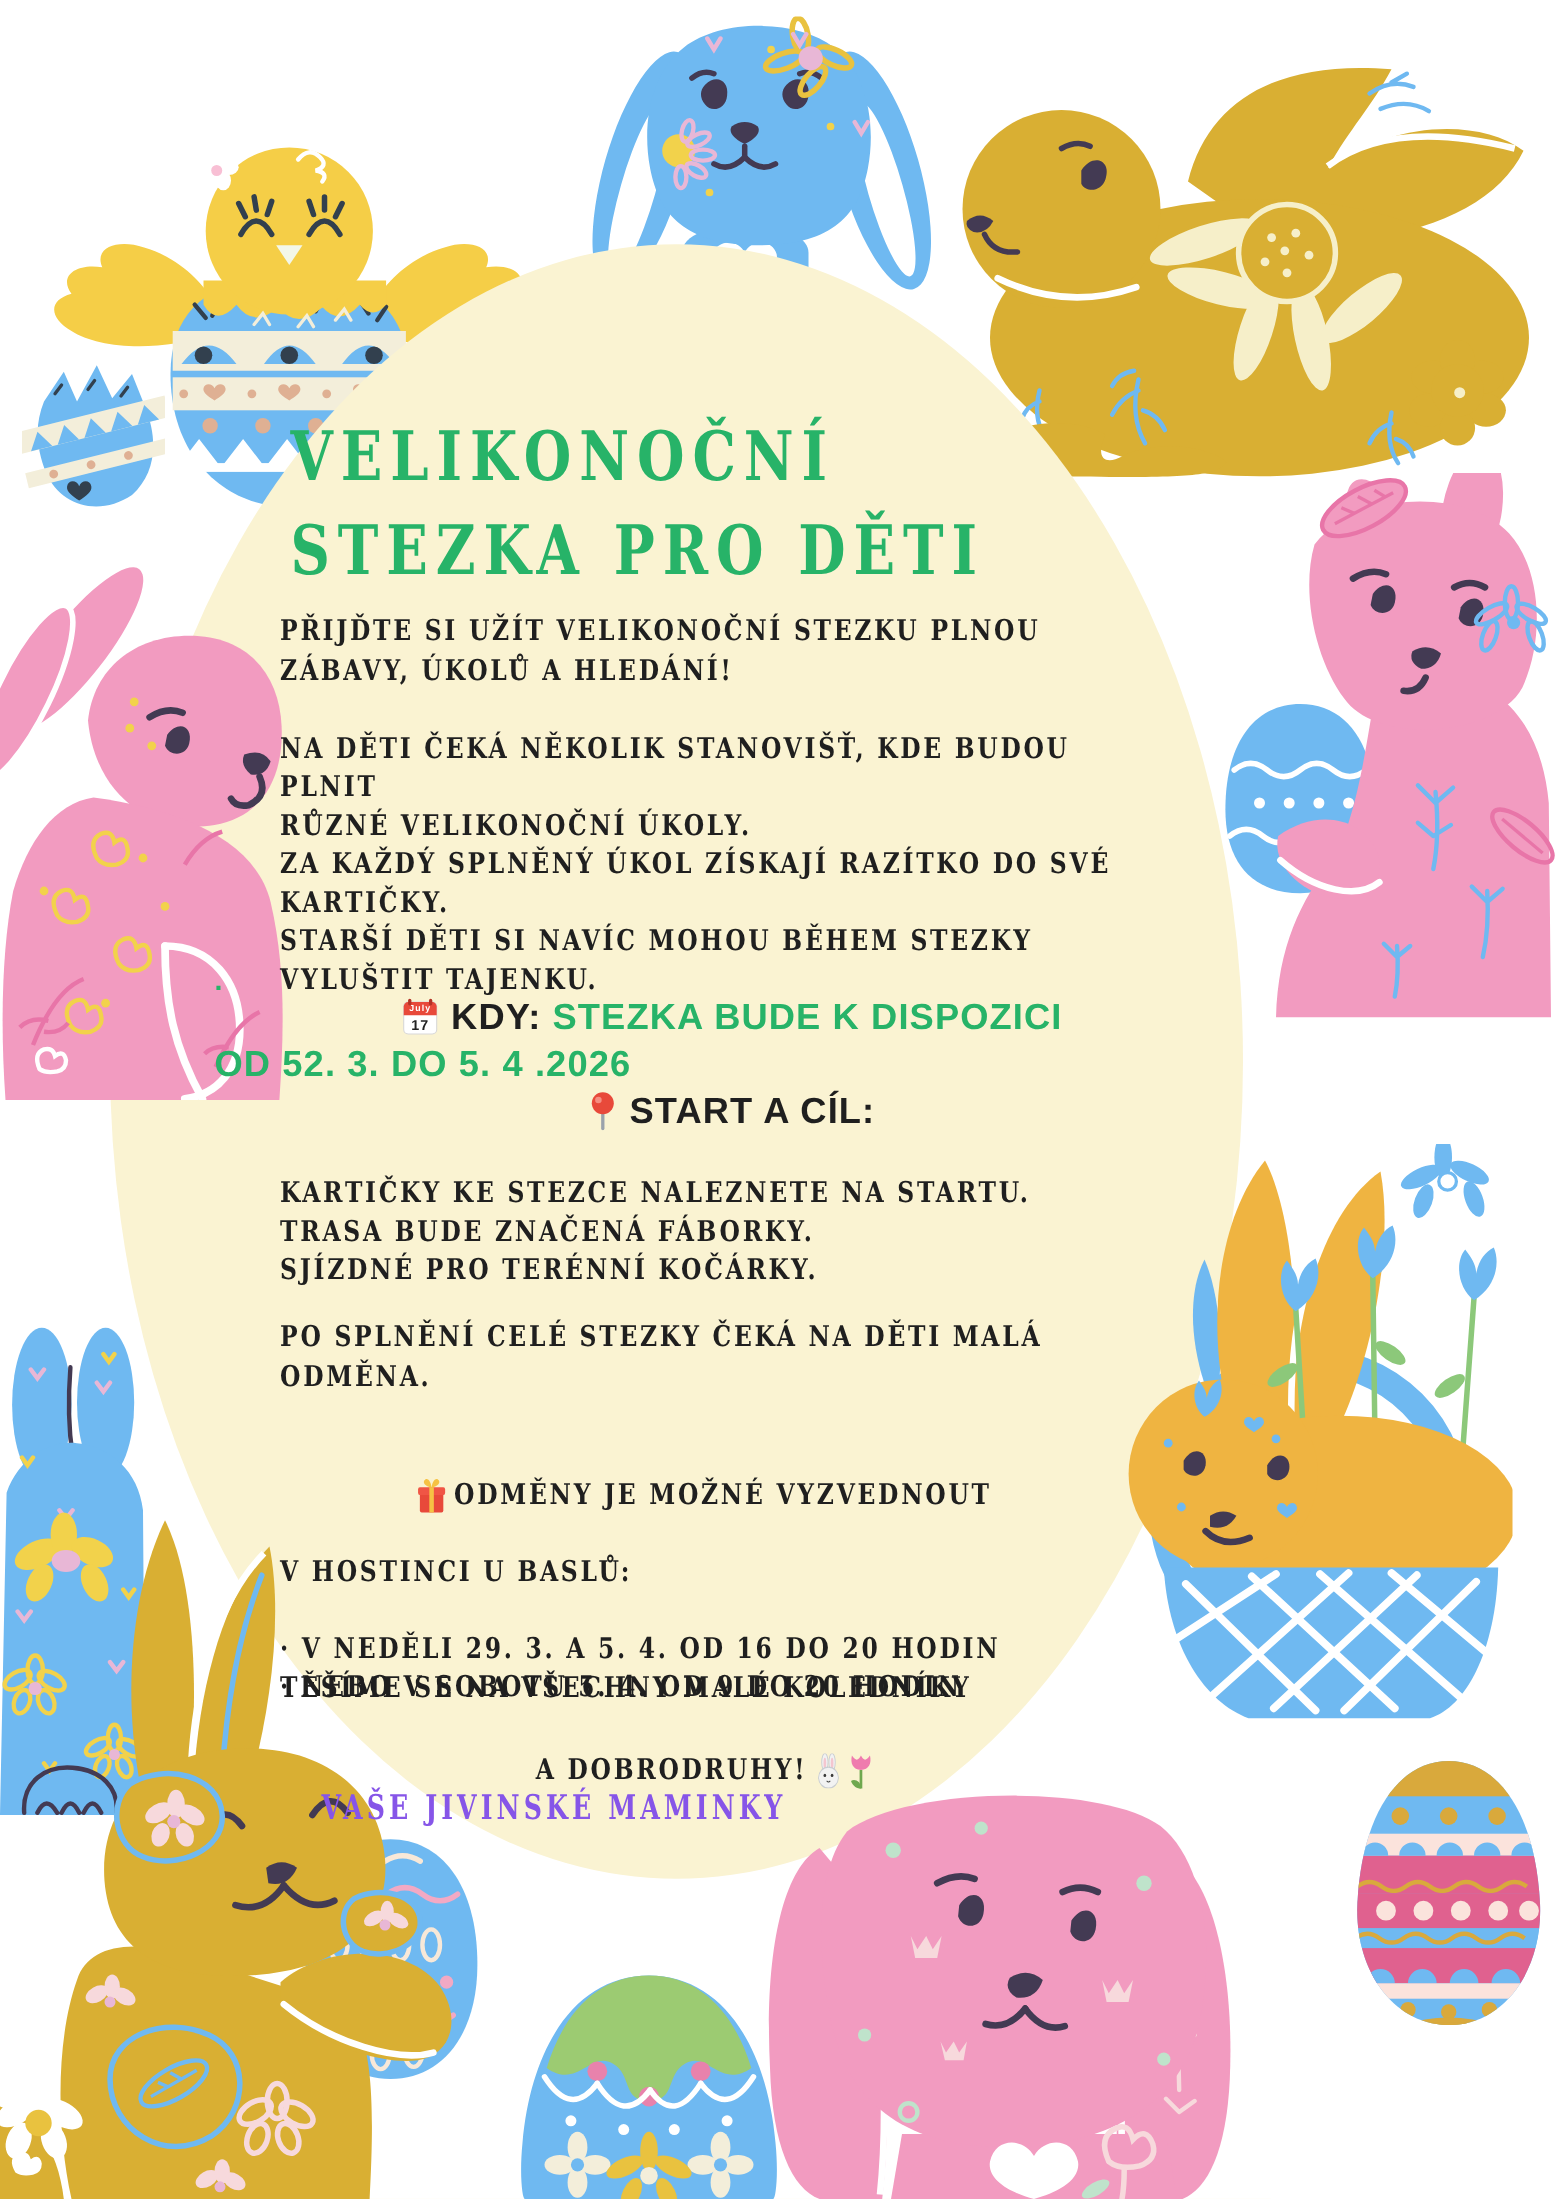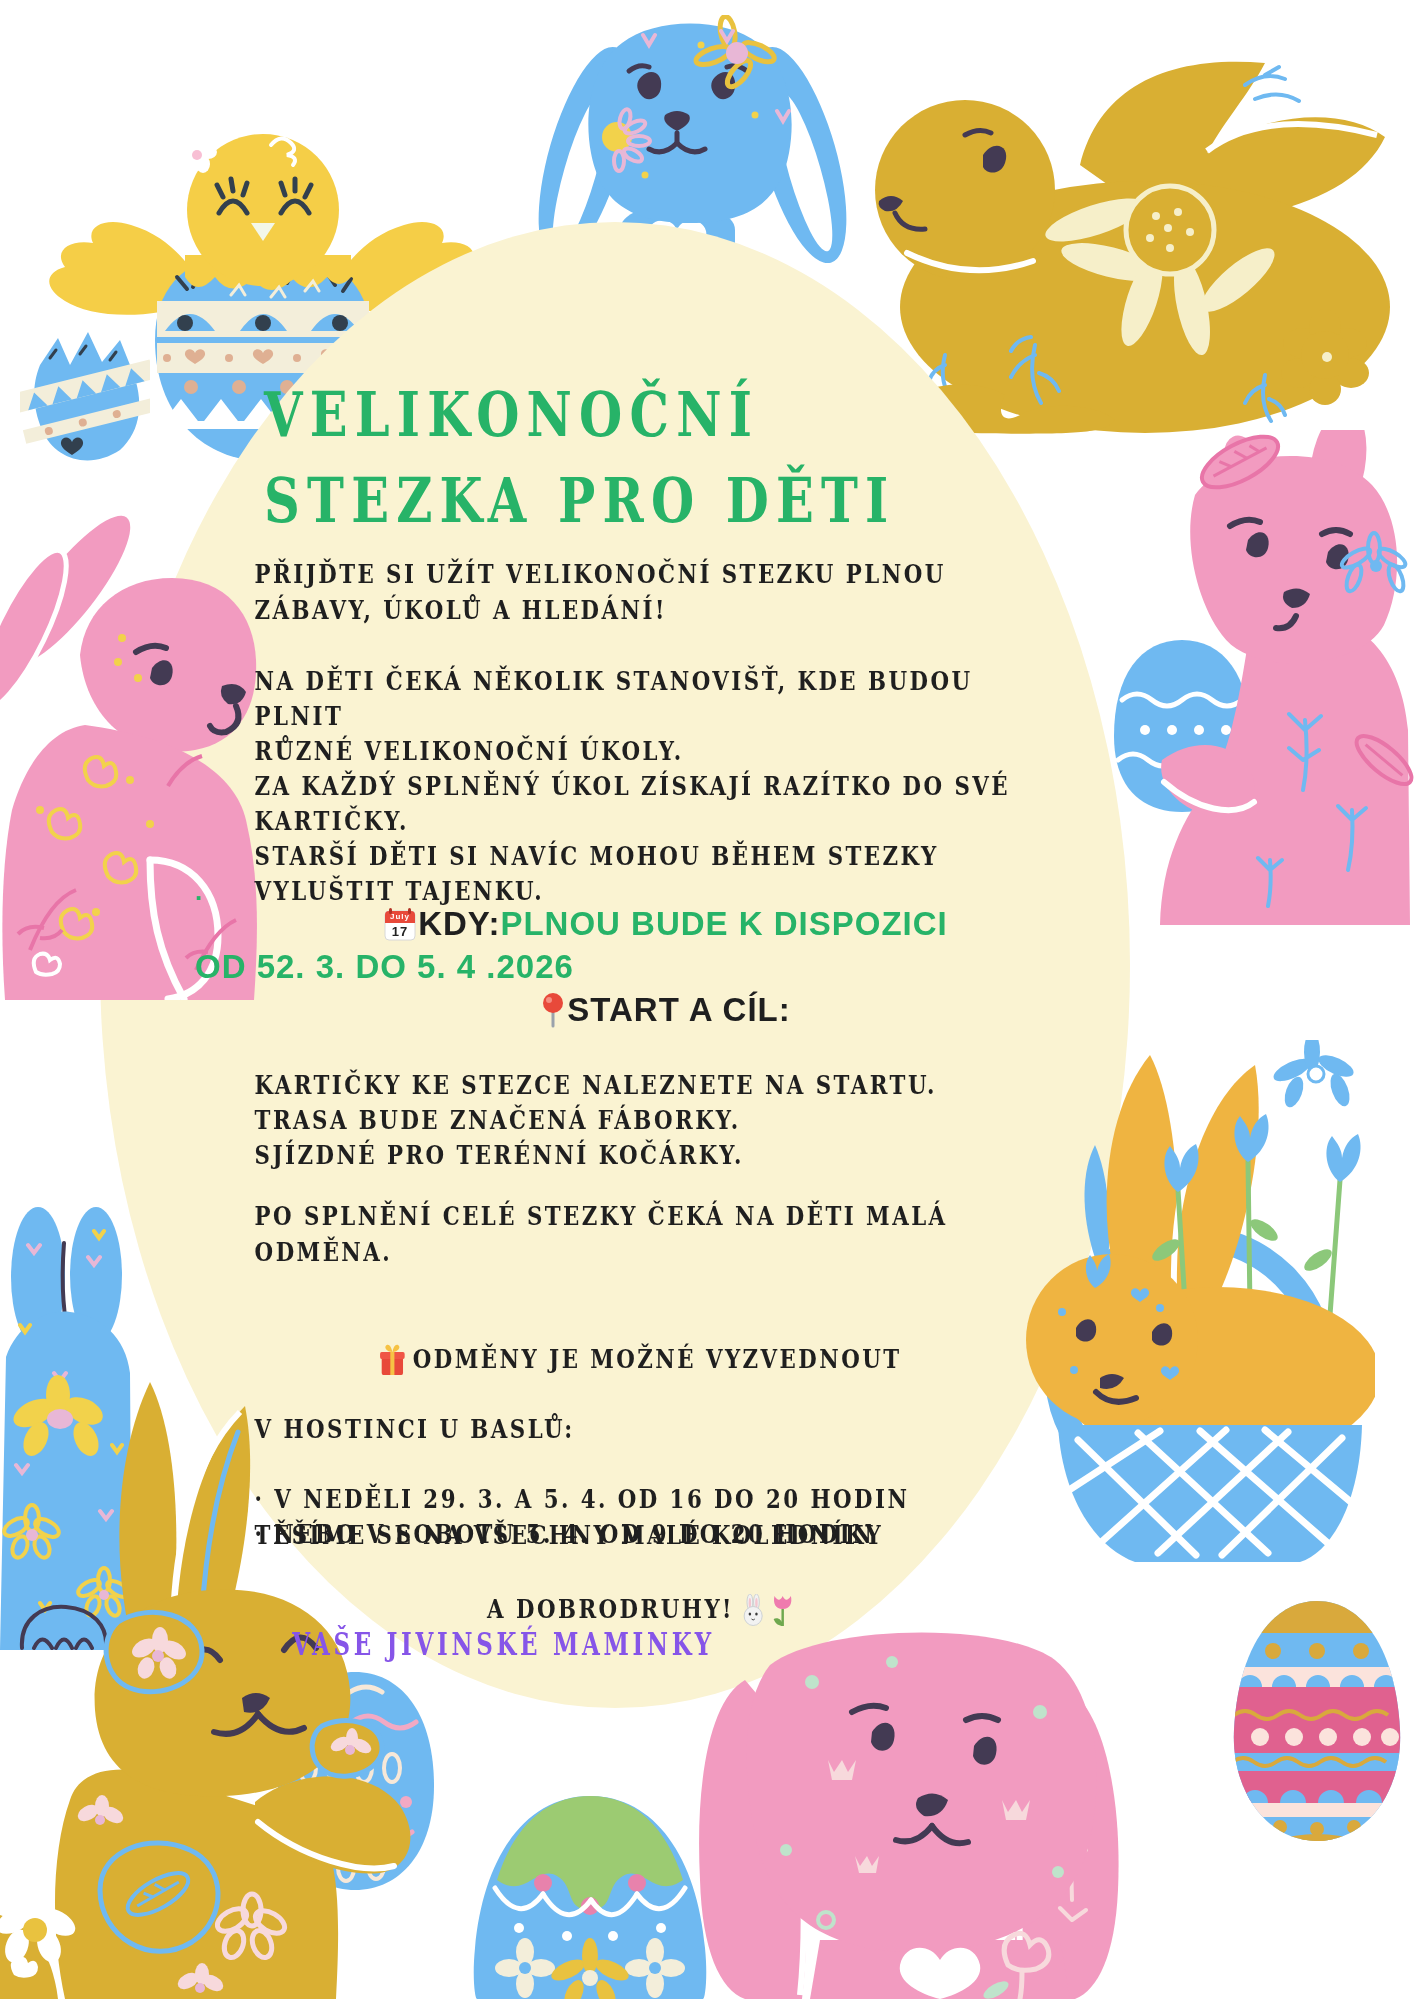--- a/index.html
+++ b/index.html
@@ -14,21 +14,21 @@
   #text-layer{z-index:4;color:#1F1F1F;text-align:left;}
   .col{position:absolute;left:170px;width:940px;transform:scaleX(.82);transform-origin:50% 0;
        font-weight:bold;letter-spacing:3px;font-size:26px;line-height:35px;white-space:pre-line;}
   .title{left:170px;width:940px;transform:scaleX(.8);font-size:62px;line-height:86px;
          letter-spacing:9px;color:#27B368;white-space:normal;}
   .sans{font-family:"Liberation Sans",sans-serif;transform:none;left:195px;white-space:normal;
         font-size:33px;line-height:43px;letter-spacing:1px;}
   .green{color:#27B368;}
   .purple{color:#8655E8;}
   .sig{font-size:31px;letter-spacing:5px;transform:scaleX(.74);}
-  .iconline{display:flex;align-items:center;justify-content:center;gap:0;}
+  .iconline{display:flex;align-items:center;justify-content:center;gap:10px;}
   .ico{display:inline-block;vertical-align:middle;}
 </style>
 </head>
 <body>
 
 <div class="deco z1" style="left:20px;top:310px;width:130px;height:160px;">
 <svg viewBox="0 0 130 160">
   <path d="M20,55 L38,28 L50,55 L68,22 L82,52 L100,30 L112,60 C124,90 122,120 100,140 C70,160 35,150 22,120 C12,95 12,75 20,55 Z" fill="#6FB9F1"></path>
   <g transform="rotate(-14 65 80)">
     <rect x="-5" y="66" width="140" height="20" fill="#F3EEDA"></rect>
@@ -675,21 +675,21 @@
     <div class="iconline">
       <svg class="ico" width="36" height="36" viewBox="0 0 36 36">
         <rect x="3" y="5" width="30" height="29" rx="4" fill="#FFFFFF" stroke="#D8D8D8"></rect>
         <path d="M3,9 a4,4 0 0 1 4,-4 h22 a4,4 0 0 1 4,4 v8 h-30 Z" fill="#E8493A"></path>
         <rect x="7" y="2" width="3" height="6" rx="1.5" fill="#B33226"></rect>
         <rect x="26" y="2" width="3" height="6" rx="1.5" fill="#B33226"></rect>
         <text x="18" y="13" font-size="8" font-family="Liberation Sans,sans-serif" font-weight="bold" fill="#FFFFFF" text-anchor="middle">July</text>
         <text x="18" y="30" font-size="13" font-family="Liberation Sans,sans-serif" font-weight="bold" fill="#222222" text-anchor="middle">17</text>
       </svg>
       <span>KDY:</span>
-      <span class="green">PLNOU BUDE K DISPOZICI</span>
+      <span class="green">STEZKA BUDE K DISPOZICI</span>
     </div>
     <div class="green">OD 52. 3. DO 5. 4 .2026</div>
     <div class="iconline">
       <svg class="ico" width="28" height="36" viewBox="0 0 28 36">
         <line x1="14" y1="20" x2="14" y2="34" stroke="#9AA2AB" stroke-width="3" stroke-linecap="round"></line>
         <circle cx="14" cy="11" r="10" fill="#E8493A"></circle>
         <circle cx="10" cy="8" r="3" fill="#F58E82"></circle>
       </svg>
       <span>START A CÍL:</span>
     </div>

